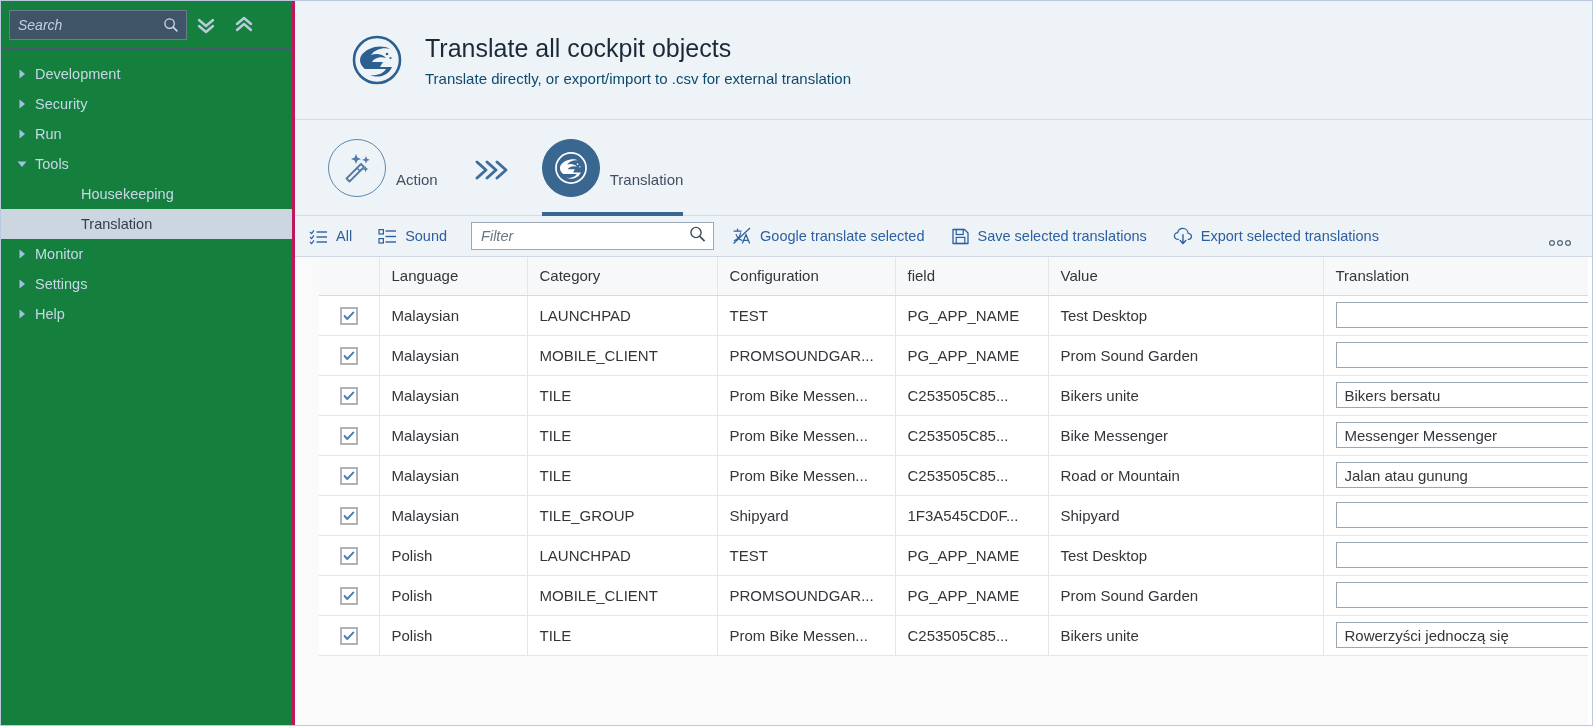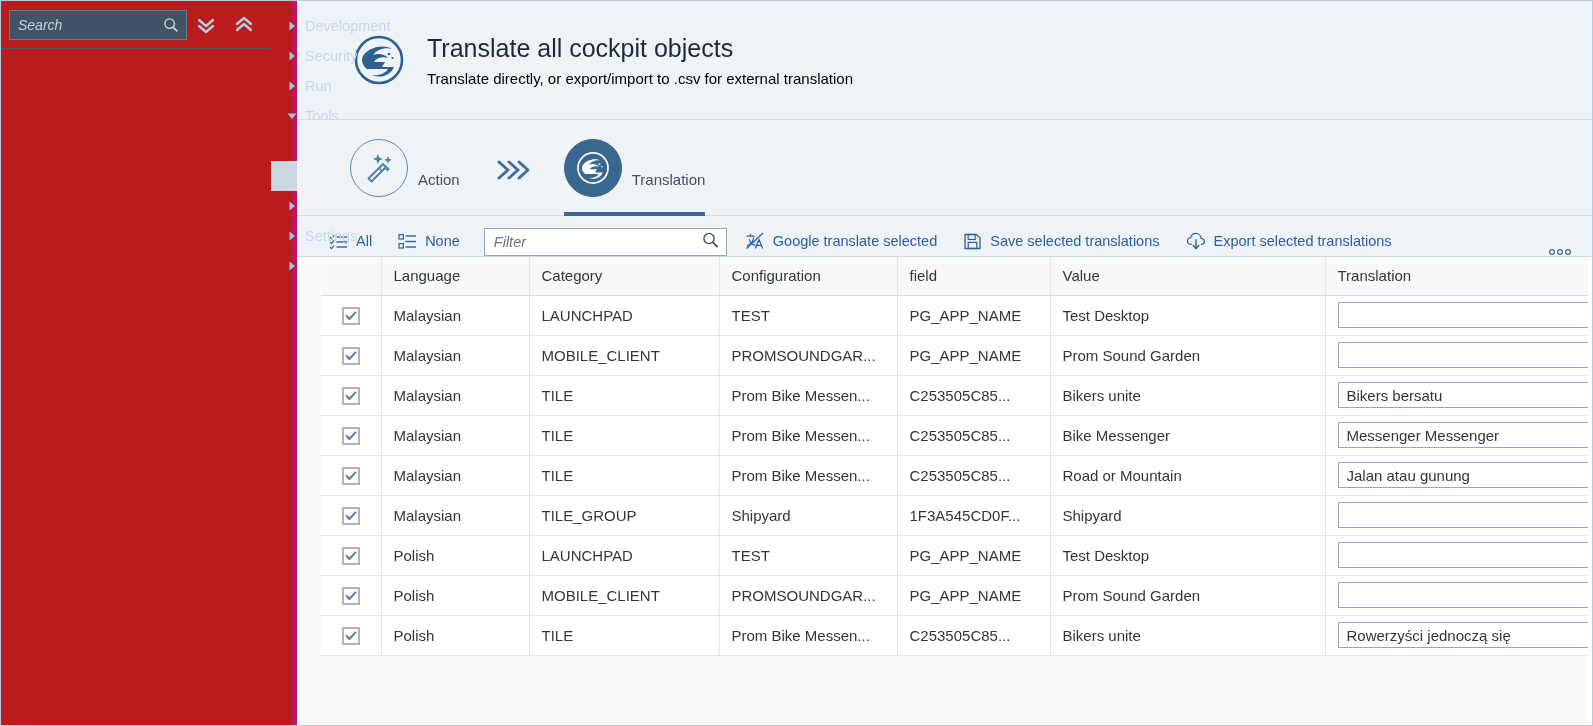--- a/index.html
+++ b/index.html
@@ -15,22 +15,23 @@
     width: 1593px; height: 726px;
     display: flex;
     background: #ffffff;
     border: 1px solid #b9c9e0;
   }
 
   
   .sidebar {
     width: 291px;
     flex: 0 0 291px;
-    background: #b91c1c;
-    display: flex;
+    background: #15803d;
+    display: flex;
+    flex-direction: column;
     position: relative;
   }
   .sidebar-top {
     height: 48px;
     display: flex;
     align-items: center;
     padding: 0 8px;
     border-bottom: 1px solid #46596c;
   }
   .search-wrap {
@@ -89,21 +90,21 @@
   }
   .nav-item.selected .lbl { color: #333f4d; }
 
   
   .main {
     flex: 1;
     display: flex;
     flex-direction: column;
     background: #ffffff;
     min-width: 0;
-    border-left: 5px solid #be185d;
+    border-left: 3px solid #be185d;
   }
 
   
   .page-header {
     height: 119px;
     flex: 0 0 119px;
     background: #eef3f8;
     display: flex;
     align-items: center;
     padding-left: 56px;
@@ -115,32 +116,32 @@
   }
   .ph-text { display: flex; flex-direction: column; justify-content: center; }
   .ph-title {
     font-size: 25px;
     color: #1c2a38;
     font-weight: normal;
     line-height: 1.25;
   }
   .ph-sub {
     font-size: 15px;
-    color: #000000;
+    color: #0c4a6e;
     margin-top: 5px;
   }
 
   
   .wizard {
     height: 96px;
     flex: 0 0 96px;
     background: #eef3f8;
     display: flex;
     align-items: center;
-    padding-left: 53px;
+    padding-left: 33px;
     border-bottom: 1px solid #d3dde8;
     position: relative;
   }
   .step {
     display: flex;
     align-items: center;
     cursor: pointer;
     position: relative;
     height: 96px;
   }
@@ -177,22 +178,22 @@
     align-items: center;
     padding-top: 4px;
   }
 
   
   .toolbar {
     height: 41px;
     flex: 0 0 41px;
     background: #eef3f8;
     display: flex;
-    align-items: flex-end;
-    padding: 0 10px 0 24px;
+    align-items: center;
+    padding: 0 10px 0 6px;
     border-bottom: 1px solid #cfd8e3;
   }
   .tb-btn {
     display: flex;
     align-items: center;
     height: 30px;
     padding: 0 8px;
     color: #2b5f9e;
     font-size: 14.5px;
     cursor: pointer;
@@ -480,21 +481,21 @@
       <div class="tb-btn">
         <span class="ti">
           <svg width="19" height="19" viewBox="0 0 19 19">
             <rect x="1" y="2.6" width="4.4" height="4.4" fill="none" stroke="#2b5f9e" stroke-width="1.2"></rect>
             <rect x="1" y="11.6" width="4.4" height="4.4" fill="none" stroke="#2b5f9e" stroke-width="1.2"></rect>
             <line x1="7.5" y1="4" x2="18" y2="4" stroke="#2b5f9e" stroke-width="1.4"></line>
             <line x1="7.5" y1="9.5" x2="18" y2="9.5" stroke="#2b5f9e" stroke-width="1.4"></line>
             <line x1="7.5" y1="15" x2="18" y2="15" stroke="#2b5f9e" stroke-width="1.4"></line>
           </svg>
         </span>
-        <span>None</span>
+        <span>Sound</span>
       </div>
 
       <div class="filter-box">
         <input type="text" placeholder="Filter" style="">
         <span class="filter-icon">
           <svg width="17" height="17" viewBox="0 0 17 17">
             <circle cx="7" cy="7" r="5.1" fill="none" stroke="#41505f" stroke-width="1.4"></circle>
             <line x1="10.8" y1="10.8" x2="15.6" y2="15.6" stroke="#41505f" stroke-width="1.7"></line>
           </svg>
         </span>

